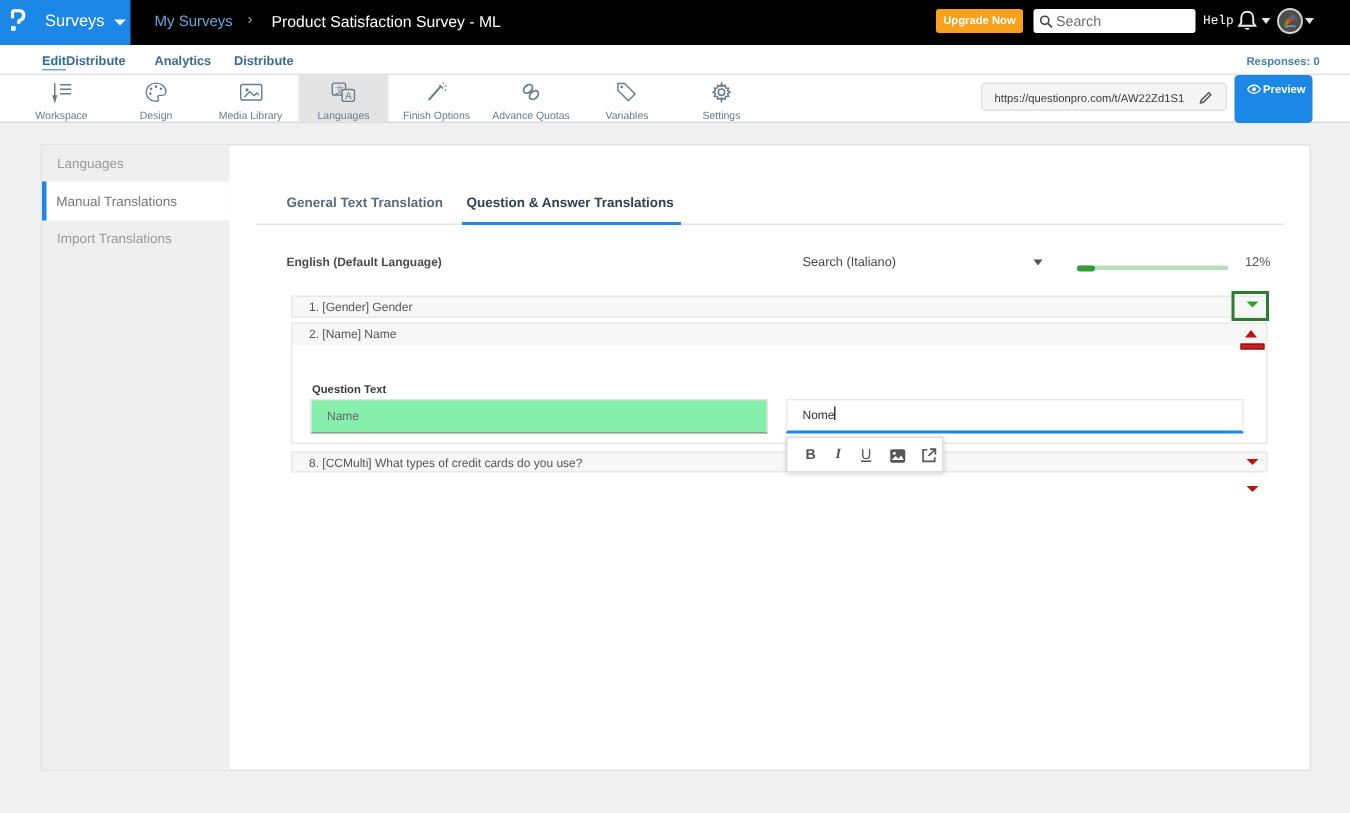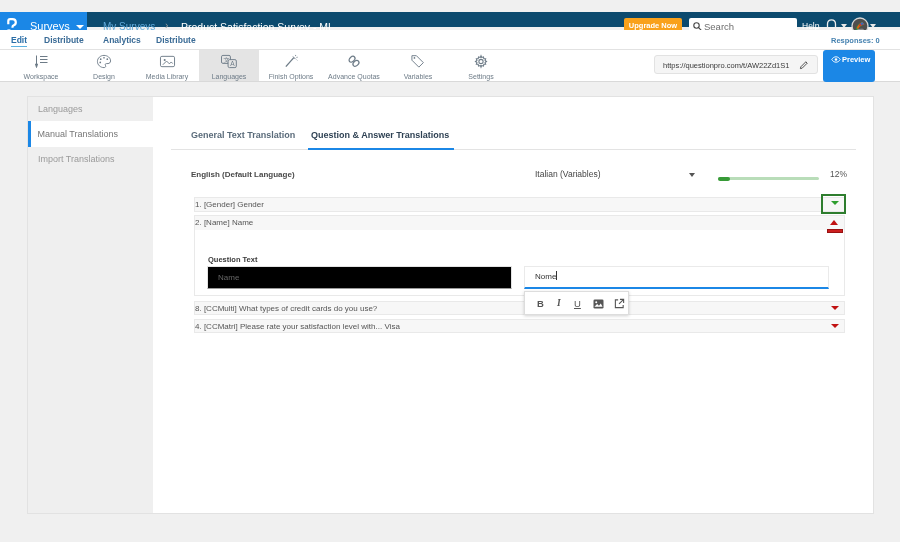--- a/index.html
+++ b/index.html
@@ -1,38 +1,38 @@
 <!DOCTYPE html>
 <html><head>
 <meta charset="utf-8">
 <style>
 * { margin:0; padding:0; box-sizing:border-box; }
 html,body { width:900px; height:542px; overflow:hidden; }
 body { font-family:"Liberation Sans", sans-serif; background:#f0f0f0; position:relative; }
 .abs { position:absolute; }
 
 
-.topbar { position:absolute; top:12px; left:0; width:900px; height:15px; background:#0c4a6e; }
+.topbar { position:absolute; top:0; left:0; width:900px; height:30px; background:#000000; }
 .logoblock { position:absolute; top:0; left:0; width:87px; height:30px; background:#1b87e6; }
 .stext { position:absolute; left:30px; top:8px; color:#fff; font-size:11px; }
 .caret-w { position:absolute; left:76px; top:13px; width:0; height:0; border-left:4px solid transparent; border-right:4px solid transparent; border-top:4.5px solid #fff; }
 .crumb-link { position:absolute; left:103px; top:9px; color:#60a9da; font-size:10px; }
 .crumb-sep { position:absolute; left:165px; top:8px; color:#a0a0a0; font-size:10px; }
 .crumb-cur { position:absolute; left:181px; top:9px; color:#ffffff; font-size:10.5px; }
 .upgrade { position:absolute; left:624px; top:6px; width:58px; height:16px; background:#f9a11b; color:#fff; font-size:7.5px; font-weight:bold; border-radius:2px; text-align:center; line-height:16px; }
 .searchbox { position:absolute; left:689px; top:6px; width:108px; height:16px; background:#fff; border-radius:2px; }
 .searchbox svg { position:absolute; left:4px; top:4px; }
 .searchbox span { position:absolute; left:15px; top:3px; color:#6d6d6d; font-size:9.5px; }
-.helptxt { position:absolute; left:802px; top:9px; color:#fff; font-size:8.5px; }
+.helptxt { position:absolute; left:802px; top:9px; color:#fff; font-size:8.5px;font-family:Liberation Mono, monospace; }
 .caret-sm { position:absolute; width:0; height:0; border-left:3.5px solid transparent; border-right:3.5px solid transparent; border-top:4px solid #e8e8e8; }
 
 
 .navrow { position:absolute; top:30px; left:0; width:900px; height:20px; background:#fff; border-bottom:1px solid #e2e2e2; }
 .navrow a { position:absolute; top:5px; font-size:8.5px; font-weight:bold; color:#3a6b96; text-decoration:none; }
-.navrow a.edit { left:11px; color:#2a6da6; border-bottom:1px solid #5bb0e0; padding-bottom:1px;text-align:right; }
+.navrow a.edit { left:28px; color:#2a6da6; border-bottom:1px solid #5bb0e0; padding-bottom:1px;text-align:right; }
 .responses { position:absolute; left:831px; top:6px; font-size:7.5px; font-weight:bold; color:#4682b0; }
 
 
 .toolbar { position:absolute; top:50px; left:0; width:900px; height:32px; background:#fff; border-bottom:1px solid #d9d9d9; }
 .tool { position:absolute; top:0; width:60px; height:31px; text-align:center; }
 .tool svg { margin-top:4px; }
 .tool .lbl { display:block; font-size:7px; color:#6d7b87; margin-top:0px; white-space:nowrap; }
 .tool.sel { background:#e4e4e4; }
 .urlbox { position:absolute; left:654px; top:5px; width:164px; height:19px; background:#f5f5f5; border:1px solid #e2e2e2; border-radius:3px; }
 .urlbox .url { position:absolute; left:8px; top:5px; font-size:7.5px; color:#3a3a3a; white-space:nowrap; }
@@ -53,30 +53,30 @@
 .tabline { position:absolute; top:52px; left:18px; width:685px; height:1px; background:#e3e3e3; }
 .tabul { position:absolute; top:51px; left:155px; width:146px; height:2px; background:#1b87e6; }
 
 .deflang { position:absolute; left:38px; top:73px; font-size:8px; font-weight:bold; color:#4a4a4a; }
 .itlang  { position:absolute; left:382px; top:72px; font-size:8.5px; color:#454545; }
 .itcaret { position:absolute; left:536px; top:76px; width:0; height:0; border-left:3.5px solid transparent; border-right:3.5px solid transparent; border-top:4px solid #555; }
 .pbar { position:absolute; left:565px; top:80px; width:101px; height:3px; background:#b9ddb9; border-radius:2px; }
 .pfill { position:absolute; left:0; top:-0.5px; width:12px; height:4px; background:#379a37; border-radius:2px; }
 .ppct { position:absolute; left:677px; top:72px; font-size:8.5px; color:#555;text-align:center; }
 
-.qrow { position:absolute; left:41px; width:651px; background:#f7f7f7; border:1px solid #e9e9e9; font-size:8px; color:#555; padding-left:0; }
+.qrow { position:absolute; left:41px; width:651px; background:#f7f7f7; border:1px solid #e9e9e9; font-size:8px; color:#555; padding-left:11px; }
 .redcaret { position:absolute; width:0; height:0; border-left:4px solid transparent; border-right:4px solid transparent; border-top:4.5px solid #c11212; }
 .greenbox { position:absolute; left:668px; top:96.5px; width:25px; height:20px; border:2.5px solid #2e7d2e; }
 .greencaret { position:absolute; left:678px; top:104px; width:0; height:0; border-left:4px solid transparent; border-right:4px solid transparent; border-top:4.5px solid #2e9e2e; }
 .upcaret { position:absolute; left:677px; top:123px; width:0; height:0; border-left:4.5px solid transparent; border-right:4.5px solid transparent; border-bottom:5px solid #c11212; }
 .redbar { position:absolute; left:674px; top:131.5px; width:15.5px; height:4.5px; background:#cc1f1f; border:1px solid #991111; }
 
 .expanded { position:absolute; left:41px; top:133px; width:651px; height:66px; background:#fff; border:1px solid #e9e9e9; border-top:none; }
 .qtlabel { position:absolute; left:55px; top:158px; font-size:7.5px; font-weight:bold; color:#3a3a3a; }
-.inp1 { position:absolute; left:54px; top:169px; width:305px; height:23px; background:#000000; border:1px solid #e3e3e3; border-bottom:1px solid #9a9a9a; font-size:8px; color:#666; line-height:21px; padding-left:10px; }
+.inp1 { position:absolute; left:54px; top:169px; width:305px; height:23px; background:#86efac; border:1px solid #e3e3e3; border-bottom:1px solid #9a9a9a; font-size:8px; color:#666; line-height:21px; padding-left:10px; }
 .inp2 { position:absolute; left:371px; top:169px; width:305px; height:23px; background:#fff; border:1px solid #eaeaea; border-bottom:2px solid #1b87e6; font-size:8px; color:#333; line-height:20px; padding-left:10px; }
 .fmtbar { position:absolute; left:371px; top:194px; width:105px; height:24px; background:#fff; border:1px solid #ddd; box-shadow:0 1px 3px rgba(0,0,0,0.18); }
 .fmtbar span { position:absolute; top:6px; font-size:9.5px; color:#555; }
 </style>
 </head>
 <body>
 
 <div class="topbar">
   <div class="logoblock">
     <svg class="abs" style="left:7px;top:6px;" width="11" height="16" viewBox="0 0 11 16">
@@ -218,21 +218,21 @@
     <div class="sideitem sel" style="height:26px; line-height:26px;">Manual Translations</div>
     <div class="sideitem">Import Translations</div>
   </div>
   <div class="content">
     <span class="tab2" style="left:38px; top:33px; color:#5a6b7a;">General Text Translation</span>
     <span class="tab2" style="left:158px; top:33px; color:#2f4254;">Question &amp; Answer Translations</span>
     <div class="tabline"></div>
     <div class="tabul"></div>
 
     <div class="deflang">English (Default Language)</div>
-    <div class="itlang">Italian (Variables)</div>
+    <div class="itlang">Search (Italiano)</div>
     <div class="itcaret"></div>
     <div class="pbar">
         <div class="pfill"></div>
       </div>
     <div class="ppct">12%</div>
 
     <div class="qrow" style="top:100px; height:15px; line-height:14px;">1. [Gender] Gender</div>
     <div class="greenbox"></div>
     <div class="greencaret"></div>
 
@@ -240,21 +240,20 @@
     <div class="expanded"></div>
     <div class="upcaret"></div>
     <div class="redbar"></div>
 
     <div class="qtlabel">Question Text</div>
     <div class="inp1">Name</div>
     <div class="inp2">Nome<span style="display:inline-block; width:1px; height:9px; background:#333; vertical-align:-1px;"></span></div>
 
     <div class="qrow" style="top:204px; height:14px; line-height:13px;">8. [CCMulti] What types of credit cards do you use?</div>
     <div class="redcaret" style="left:678px; top:208.5px;"></div>
-    <div class="qrow" style="top:222px; height:14px; line-height:13px;">4. [CCMatri] Please rate your satisfaction level with... Visa</div>
     <div class="redcaret" style="left:678px; top:227px;"></div>
 
     <div class="fmtbar">
       <span style="left:12px; font-weight:bold;">B</span>
       <span style="left:32px; font-style:italic; font-weight:bold; font-family:'Liberation Serif',serif;">I</span>
       <span style="left:49px; text-decoration:underline;">U</span>
       <svg style="position:absolute; left:68px; top:7px;" width="11" height="10" viewBox="0 0 12 11">
           <rect x="0.5" y="0.5" width="11" height="10" rx="1.5" fill="#555"></rect>
           <circle cx="3.5" cy="3.5" r="1.1" fill="#fff"></circle>
           <path d="M1.5 8.5 L4.5 5.5 L6.5 7.5 L8.5 5 L10.5 8.5 Z" fill="#fff"></path>

